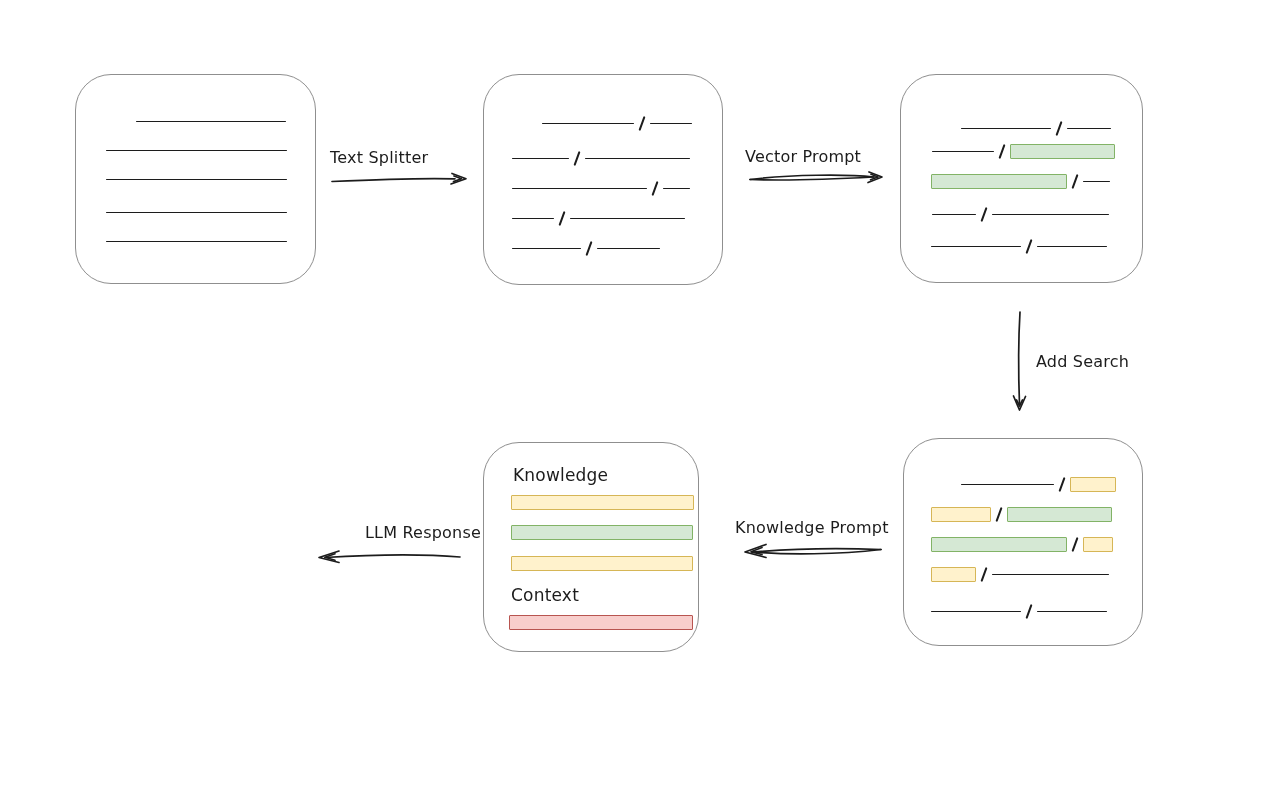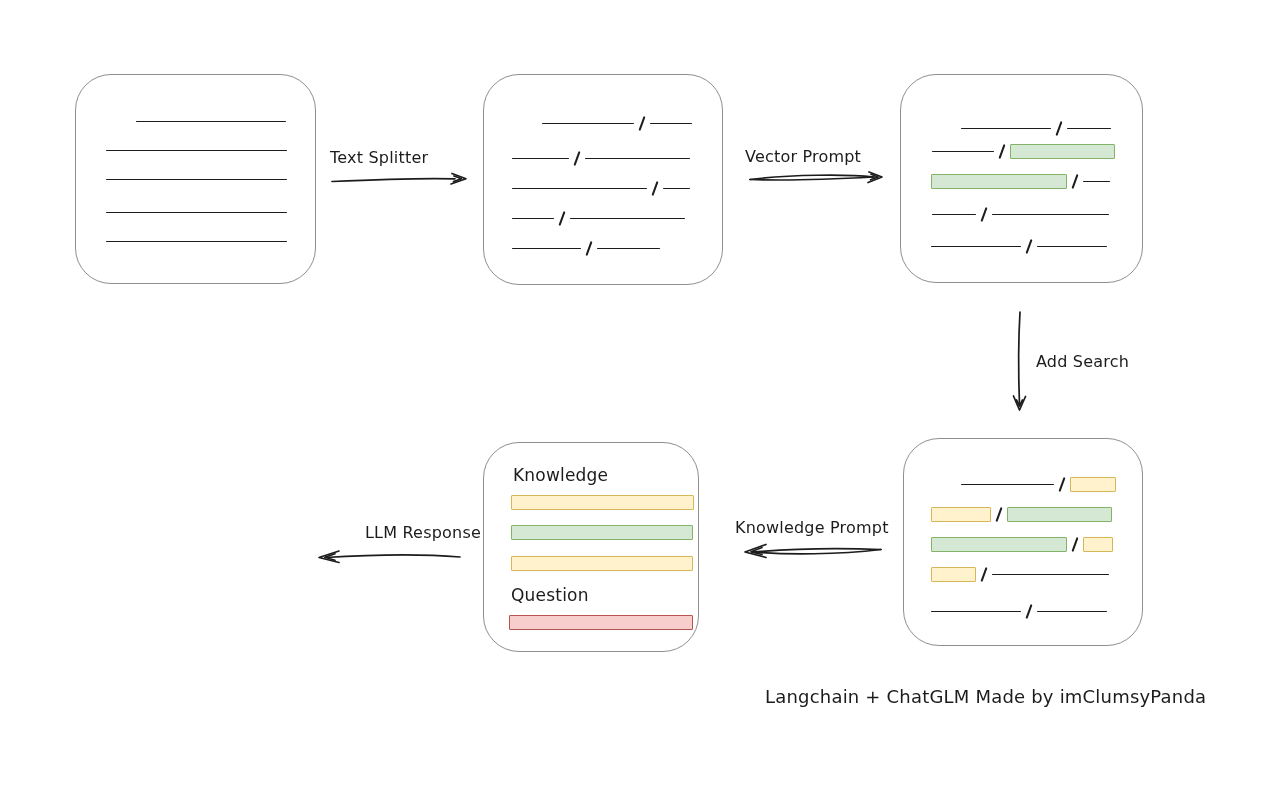--- a/index.html
+++ b/index.html
@@ -167,21 +167,21 @@
       </div>
       <div class="chunk-row" style="left: 27px; top: 163px;">
         <div class="seg-line" style="width: 90px;"></div>
         <div class="seg-slash"></div>
         <div class="seg-line" style="width: 70px;"></div>
       </div>
     </div>
 
   <div class="dbox" style="left:483px; top:442px; width:216px; height:210px;">
     <div class="box-label" style="left:29px; top:22px;">Knowledge</div>
-    <div class="box-label" style="left:27px; top:142px;">Question</div>
+    <div class="box-label" style="left:27px; top:142px;">Context</div>
   <div class="bar yellow" style="left: 27px; top: 52px; width: 183px;"></div>
       <div class="bar green" style="left: 27px; top: 82px; width: 182px;"></div>
       <div class="bar yellow" style="left: 27px; top: 113px; width: 182px;"></div>
       <div class="bar red" style="left: 25px; top: 172px; width: 184px;"></div>
     </div>
 
 
   <div class="arrow-label" style="left:330px; top:148px; width:130px;">Text Splitter</div>
   <svg class="arrow" style="left:330px; top:170px;" width="140" height="22" viewBox="0 0 140 22">
     <path d="M2,11.5 C45,9.5 95,8 125,8.8"></path>
@@ -212,15 +212,14 @@
     <path d="M24,6.5 L13,10.8 L24,13.5"></path>
   </svg>
 
   <div class="arrow-label" style="left:333px; top:523px; width:120px;margin-left:32px;">LLM Response</div>
   <svg class="arrow" style="left:314px; top:548px;" width="148" height="20" viewBox="0 0 148 20">
     <path d="M146,9 C110,6 60,6.5 11,9.5"></path>
     <path d="M25,3 L5,9.5 L25,14.5"></path>
     <path d="M21,5.8 L11,9.3 L21,12.2"></path>
   </svg>
 
-  <div class="caption" style="left:765px; top:686px; width:420px;">Langchain + ChatGLM Made by imClumsyPanda</div>
 
 </div>
 
 </body></html>

